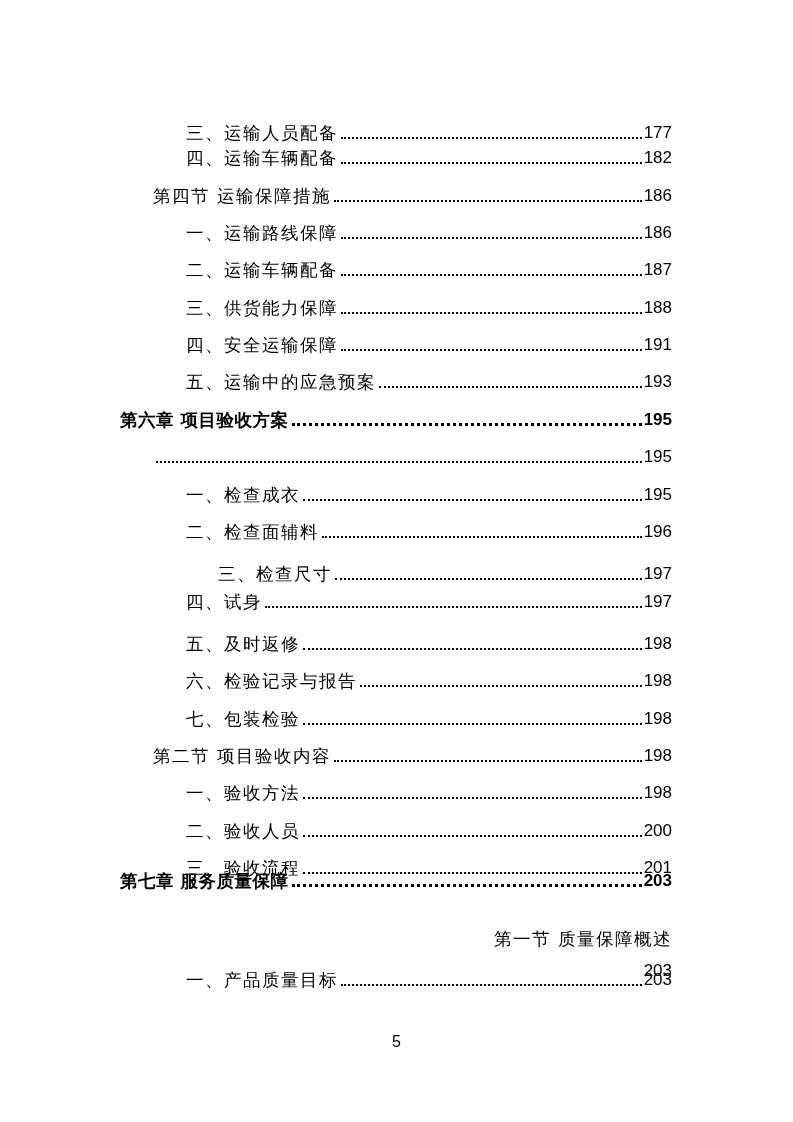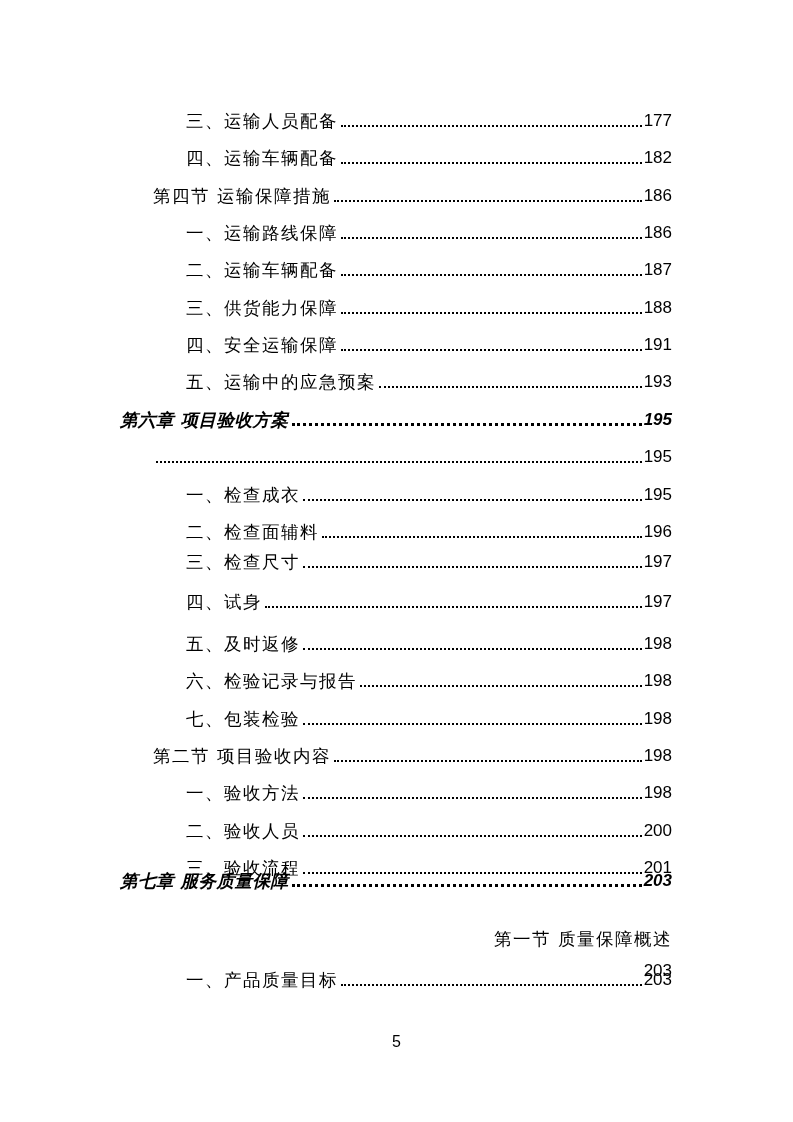--- a/index.html
+++ b/index.html
@@ -29,21 +29,21 @@
     .toc-row {
       position: absolute;
       right: 121px;
       height: 28px;
       display: flex;
       align-items: flex-end;
       font-size: 17.5px;
       line-height: 24px;
       white-space: nowrap;
     }
-    .toc-row.level-1 { left: 120px; font-weight: bold; font-style: italic; }
+    .toc-row.level-1 { left: 120px; font-weight: bold; }
     .toc-row.level-2 { left: 153px; }
     .toc-row.level-3 { left: 186px; }
     .toc-title {
       flex: 0 0 auto;
       letter-spacing: 1.5px;
     }
     .level-1 .toc-title { letter-spacing: 0.5px; }
     .toc-leader {
       flex: 1 1 auto;
       margin: 0 2px 6px 3px;
@@ -65,21 +65,21 @@
       text-align: center;
       font-family: "Liberation Sans", "DejaVu Sans", sans-serif;
       font-size: 16px;
     }
   </style>
 </head>
 <body>
 
 <div class="page">
   <div class="toc" id="toc">
-      <div class="toc-row level-3" style="top: 5px;">
+      <div class="toc-row level-3" style="top: 17px;">
         <span class="toc-title">三、运输人员配备</span>
         <span class="toc-leader"></span>
         <span class="toc-page">177</span>
       </div>
       <div class="toc-row level-3" style="top: 42.35px;">
         <span class="toc-title">四、运输车辆配备</span>
         <span class="toc-leader"></span>
         <span class="toc-page">182</span>
       </div>
       <div class="toc-row level-2" style="top: 79.7px;">
@@ -124,21 +124,21 @@
       <div class="toc-row level-3" style="top: 378.5px;">
         <span class="toc-title">一、检查成衣</span>
         <span class="toc-leader"></span>
         <span class="toc-page">195</span>
       </div>
       <div class="toc-row level-3" style="top: 415.85px;">
         <span class="toc-title">二、检查面辅料</span>
         <span class="toc-leader"></span>
         <span class="toc-page">196</span>
       </div>
-      <div class="toc-row level-3" style="top: 446px;">
+      <div class="toc-row level-3" style="top: 458px; margin-left: 32px;">
         <span class="toc-title">三、检查尺寸</span>
         <span class="toc-leader"></span>
         <span class="toc-page">197</span>
       </div>
       <div class="toc-row level-3" style="top: 486px; justify-content: space-between;">
         <span class="toc-title">四、试身</span>
         <span class="toc-leader"></span>
         <span class="toc-page">197</span>
       </div>
       <div class="toc-row level-3" style="top: 527.9px;">

